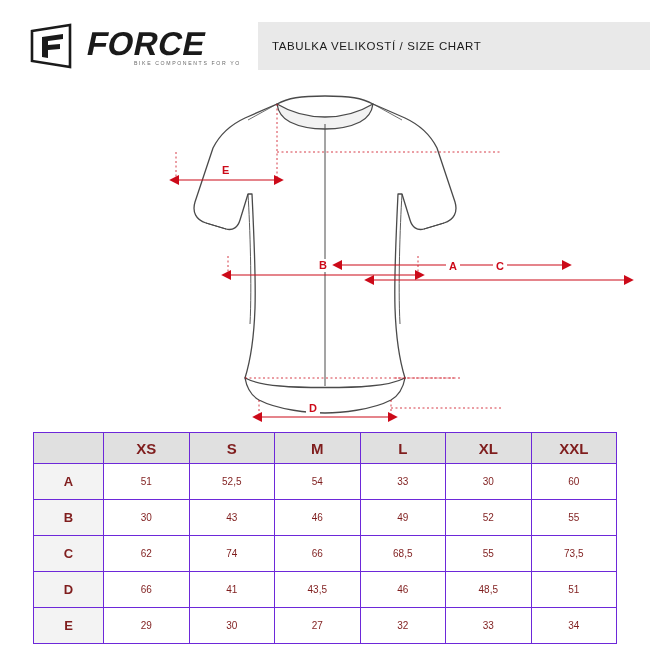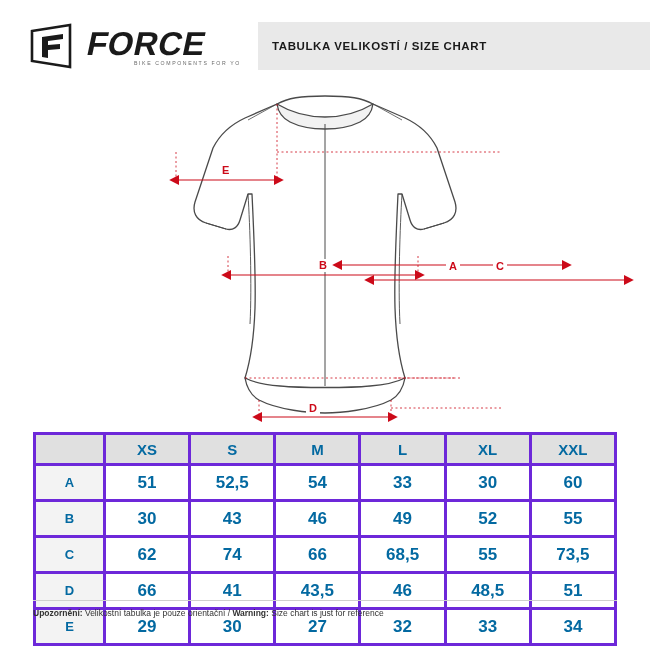--- a/index.html
+++ b/index.html
@@ -34,21 +34,21 @@
   .logo-wrap { position: relative; width: 210px; height: 46px; }
   .title-bar {
     flex: 1;
     background: #e9e9e9;
     display: flex;
     align-items: center;
     padding-left: 14px;
   }
   .title-bar span {
     font-size: 11.5px;
-    font-weight: bold;
+    font-weight: normal;
     letter-spacing: 0.6px;
     color: #1a1a1a;
   }
 
   
   .drawing {
     position: absolute;
     left: 0; top: 76px;
     width: 650px; height: 352px;
   }
@@ -65,46 +65,45 @@
     position: absolute;
     left: 33px; top: 432px;
     width: 584px;
   }
   table.sizes {
     border-collapse: collapse;
     width: 584px;
     table-layout: fixed;
   }
   table.sizes th, table.sizes td {
-    border: 3px solid #6d28d9;
+    border: 1px solid #6d28d9;
     text-align: center;
-    color: #0369a1;
+    color: #7f1d1d;
   }
   table.sizes thead th {
     background: #e0e0e0;
     height: 31px;
     font-size: 15px;
     font-weight: bold;
   }
   table.sizes thead th.corner {
     width: 70px;
     background: #e0e0e0;
   }
   table.sizes tbody th.rowhead {
     width: 70px;
     background: #f3f3f3;
     font-size: 13px;
     font-weight: bold;
     height: 26px;
   }
   table.sizes tbody td {
-    font-size: 17px;
+    font-size: 10px;
     height: 36px;
     background: #ffffff;
-    font-weight: bold;
   }
 
   
   .footer {
     position: absolute;
     left: 33px; top: 600px;
     width: 584px;
   }
   .footer-rule {
     width: 584px;
@@ -311,20 +310,14 @@
           <td>30</td>
           <td>27</td>
           <td>32</td>
           <td>33</td>
           <td>34</td>
         </tr>
       </tbody>
     </table>
   </div>
 
-  <div class="footer">
-    <div class="footer-rule"></div>
-    <div class="footer-text">
-      <b>Upozornění:</b><span> Velikostní tabulka je pouze orientační / </span><b>Warning:</b><span> Size chart is just for reference</span>
-    </div>
-  </div>
 
 </div>
 
 </body></html>

